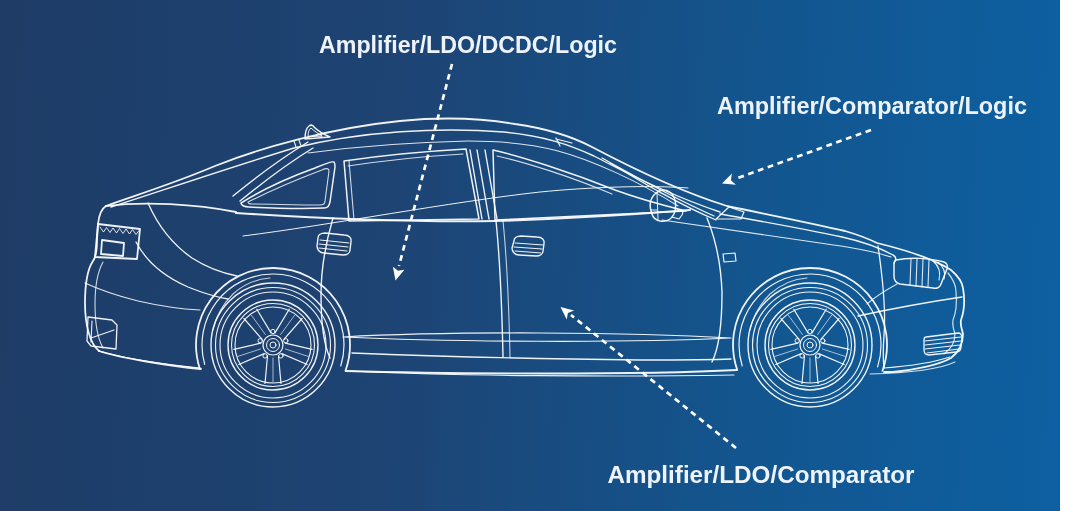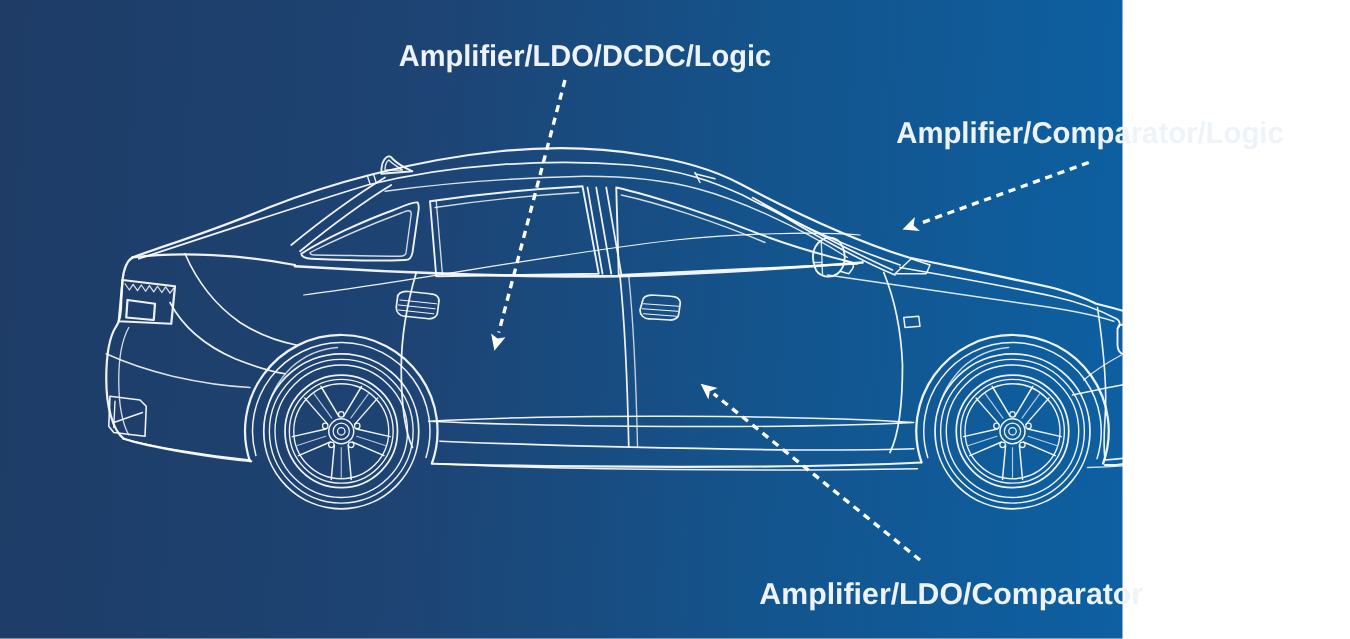--- a/index.html
+++ b/index.html
@@ -1,17 +1,17 @@
 <!DOCTYPE html>
 <html><head>
 <meta charset="utf-8">
 <style>
 html,body{margin:0;padding:0;}
 body{width:1080px;height:511px;overflow:hidden;font-family:"Liberation Sans",sans-serif;}
-.bg{position:relative;width:898px;height:511px;background:linear-gradient(93deg,#1e3c66 0%,#1d4474 38%,#13558e 70%,#0d60a2 100%);}
+.bg{position:relative;width:1060px;height:511px;background:linear-gradient(93deg,#1e3c66 0%,#1d4474 38%,#13558e 70%,#0d60a2 100%);}
 svg{position:absolute;left:0;top:0;filter:blur(0.35px);}
 </style>
 </head>
 <body>
 <div class="bg">
 <svg width="1080" height="511" viewBox="0 0 1080 511" fill="none">
 <g stroke="#ffffff" stroke-width="1.8" stroke-opacity="0.93" stroke-linecap="round" stroke-linejoin="round">
 
 <path d="M106,206 C130,197 170,185 215,166 C260,148 330,128 400,121 C440,117 480,118 515,124 C550,129 575,138 592,147 C628,166 682,192 727,206 C770,215 815,224 845,231 C862,236 871,240 877,243 C910,251 937,261 951,270 C958,276 962,281 963,288 C965,300 964,312 961,320 C960,326 962,329 963,334 C963,343 960,351 951,358 C939,365 914,370 893,372 L884,372"></path>
 

